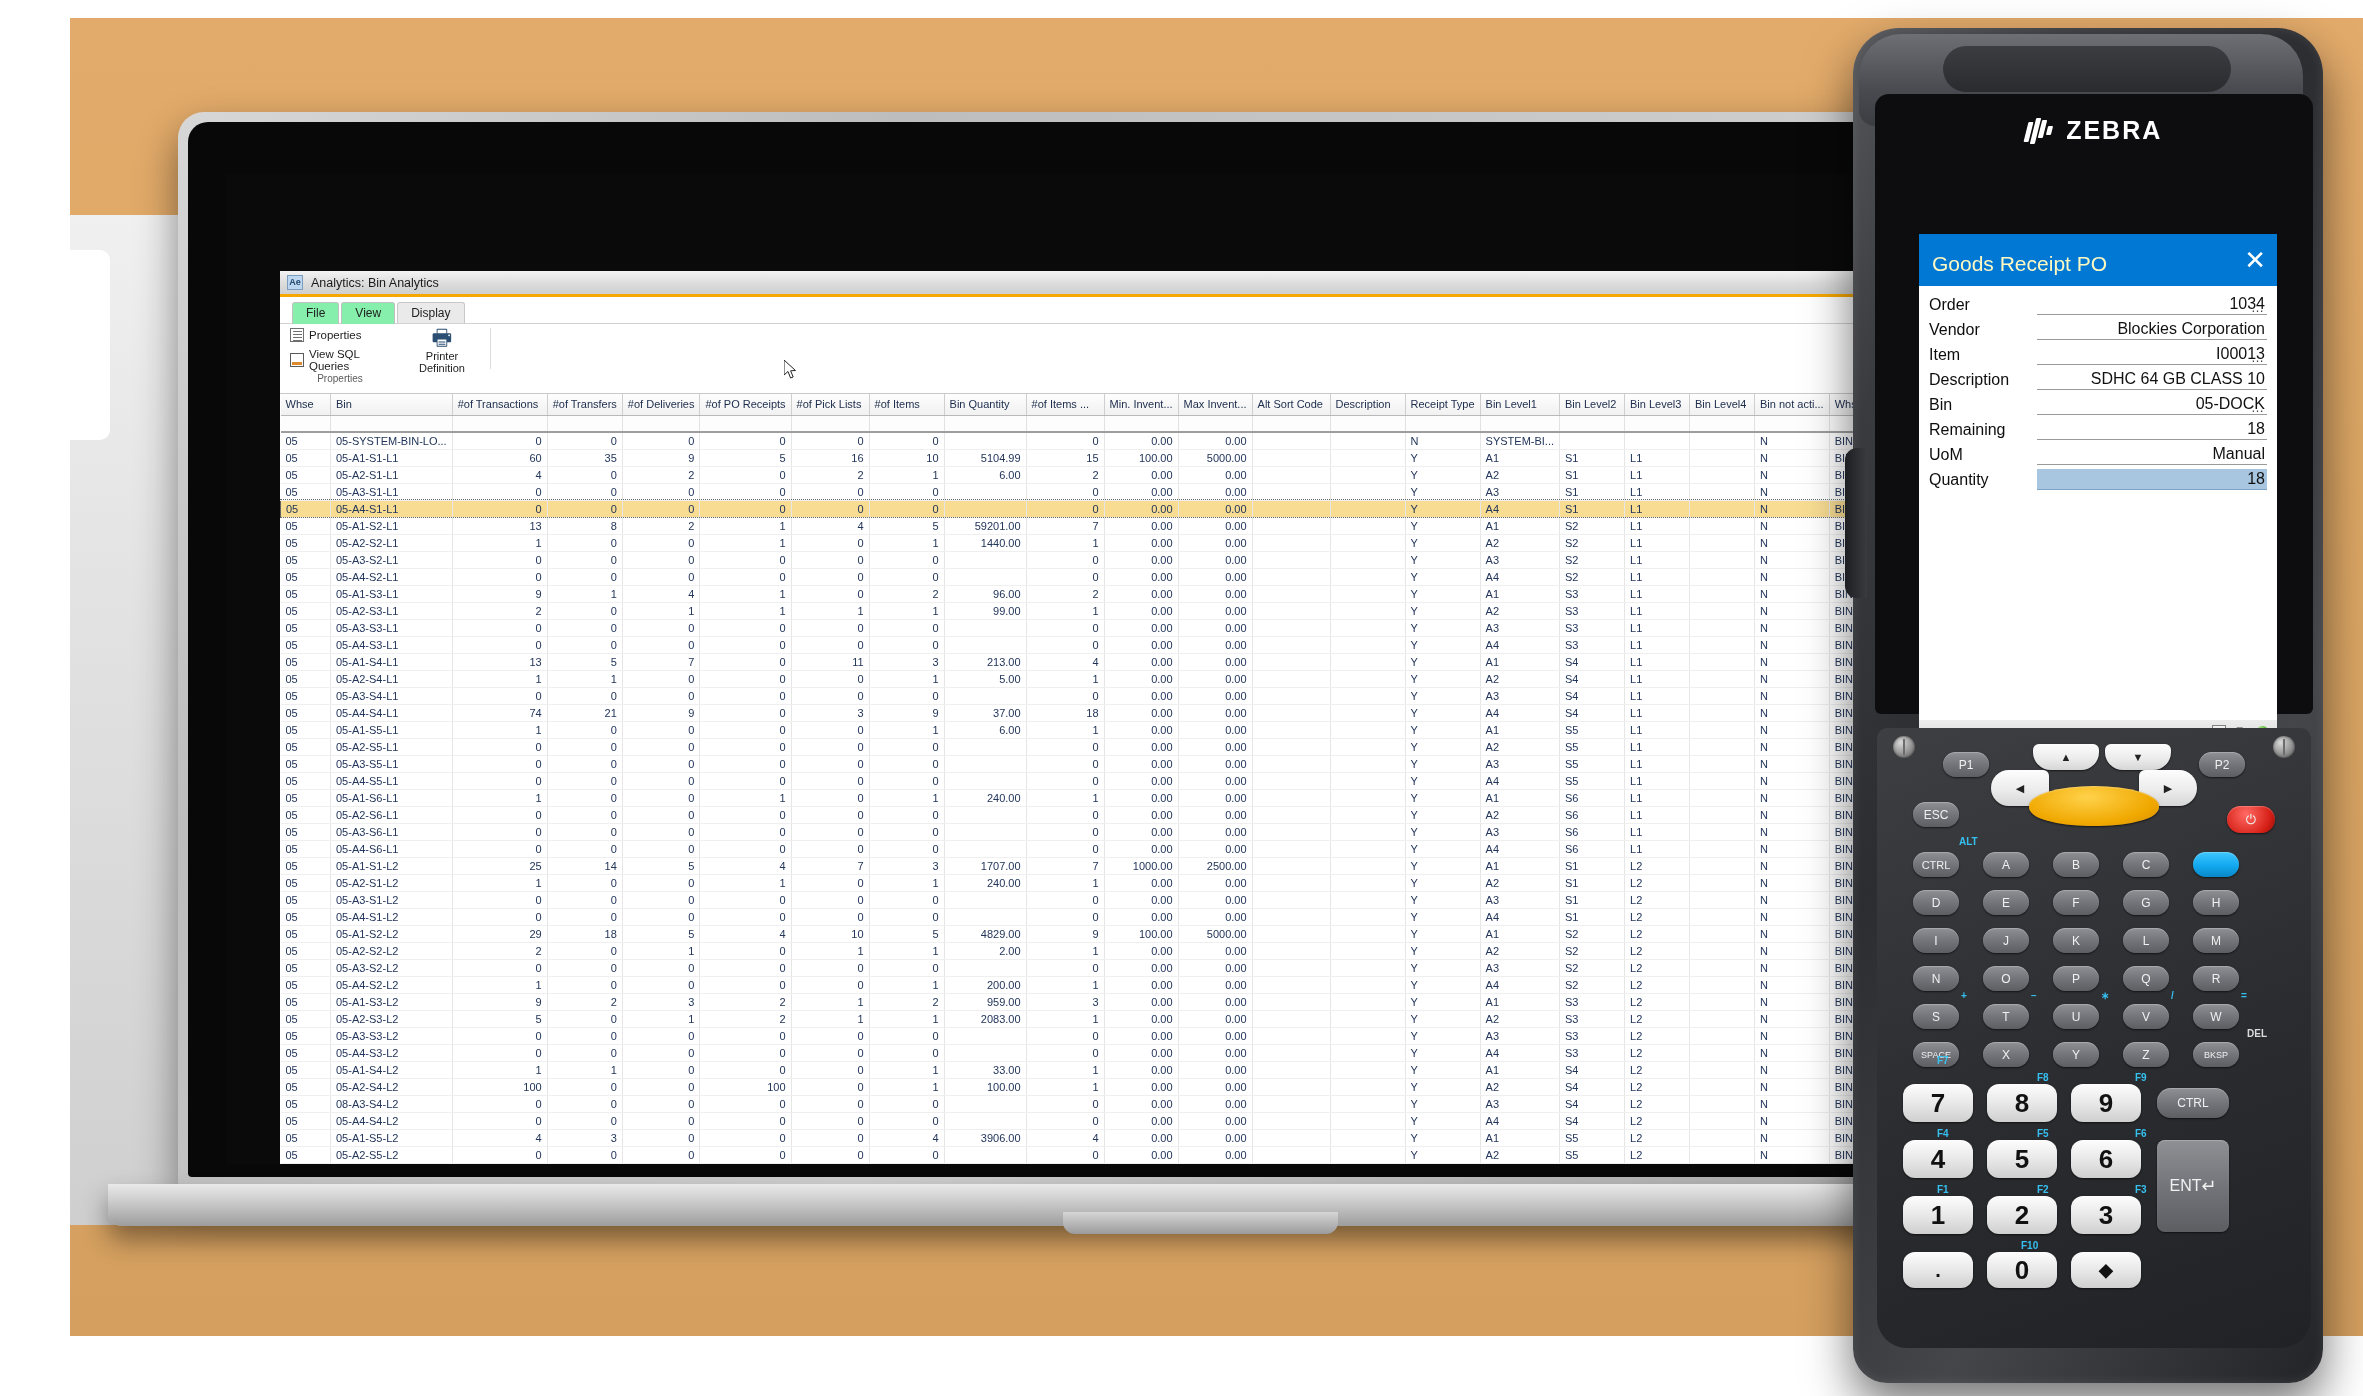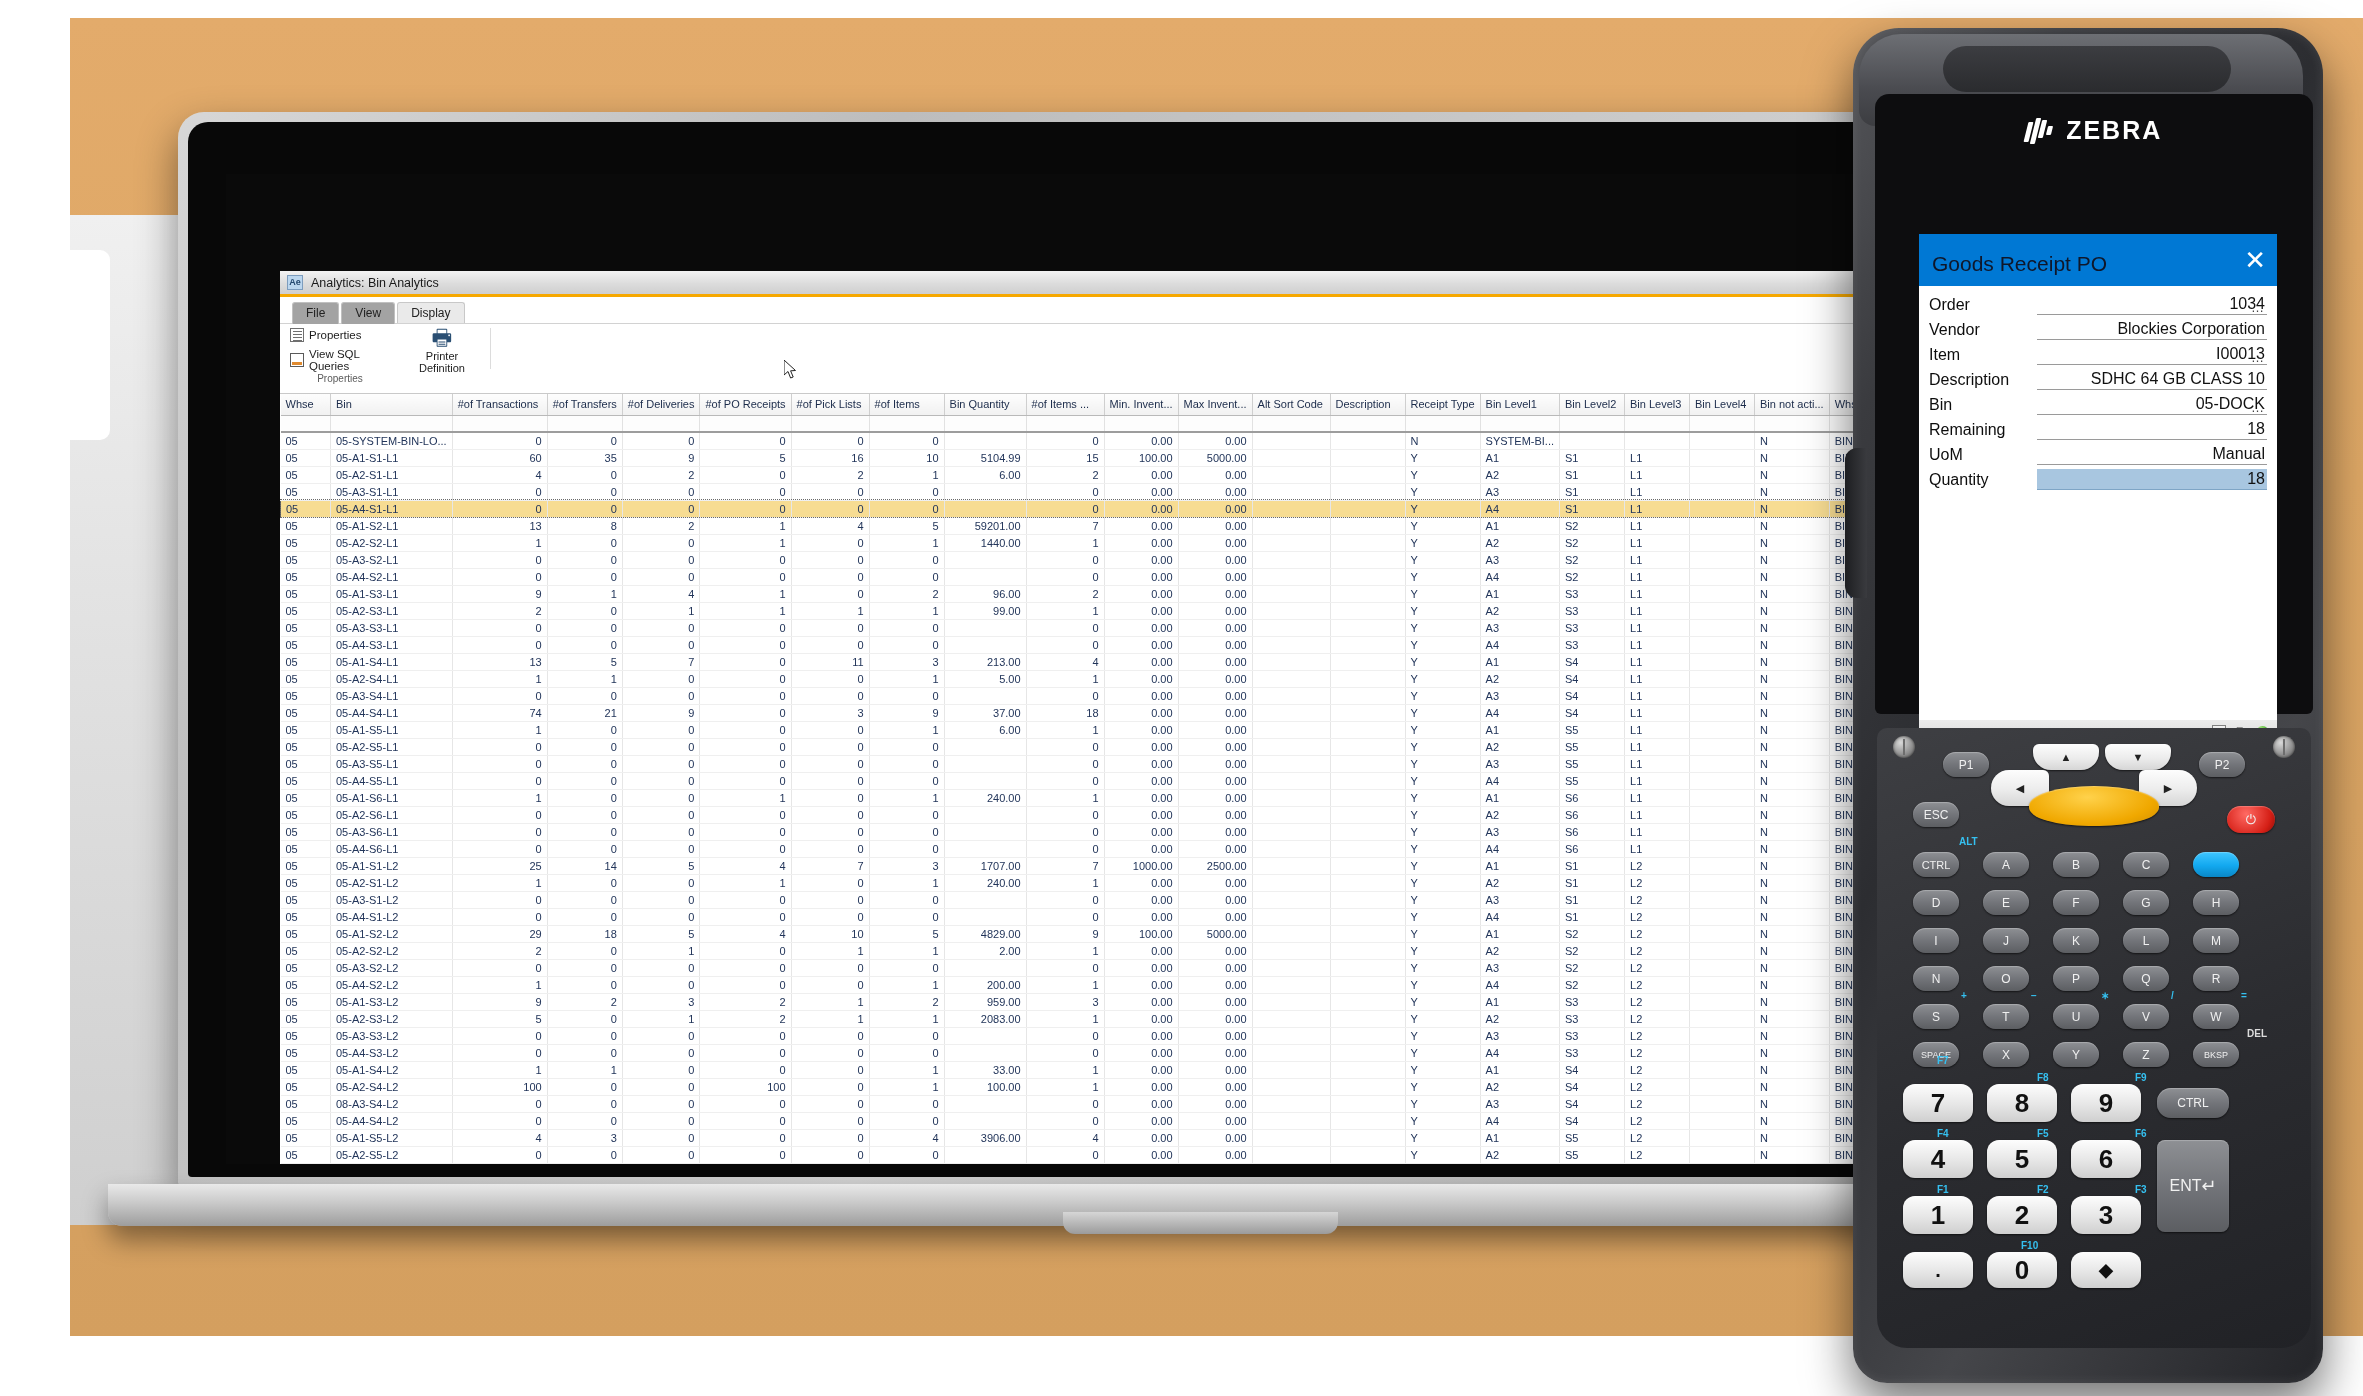--- a/index.html
+++ b/index.html
@@ -70,21 +70,21 @@
   #app-title { font-size:12.5px; color:#1a1a1a; }
 
   
   #ribbon { background:#ffffff; position:relative; height:90px; }
   #ribbon-tabs { display:flex; padding:6px 0 0 12px; height:26px; align-items:flex-end; }
   .rtab {
     font-size:12px; color:#222; padding:3px 13px 4px 13px; border:1px solid #c8c8c8;
     border-bottom:none; background:#ffffff; border-radius:3px 3px 0 0; margin-right:2px;
     position:relative; top:1px;
   }
-  .rtab.active { background:#a3a3a3; border-color:#c0c0c0; z-index:3; }
+  .rtab.active { background:#86efac; border-color:#c0c0c0; z-index:3; }
   .rtab.sel { background:#eaeaea; }
   #ribbon-body {
     border-top:1px solid #d2d2d2; height:62px; display:flex; position:relative;
   }
   #ribbon-group { display:flex; padding:4px 0 0 10px; width:120px; flex-direction:column; }
   .rb-item { display:flex; align-items:center; font-size:11.5px; color:#1c1c1c; margin-bottom:6px; }
   .rb-ico { width:14px; height:14px; margin-right:5px; flex:0 0 14px; }
   .ico-props { background:#ffffff; border:1px solid #6f6f6f; position:relative; }
   .ico-props:after{ content:""; position:absolute; left:2px; top:2px; width:9px; height:1px;
       background:#6f6f6f; box-shadow:0 3px 0 #6f6f6f, 0 6px 0 #6f6f6f, 0 9px 0 #6f6f6f;}
@@ -161,21 +161,21 @@
     font-size:25px; font-weight:bold; letter-spacing:2px;
   }
   #zebra-screen {
     position:absolute; left:44px; top:140px; width:358px; height:510px;
     background:#ffffff; overflow:hidden;
   }
   #gr-titlebar {
     height:52px; background:#0078d4; display:flex; align-items:center;
     justify-content:space-between; padding:0 11px 0 13px;
   }
-  #gr-title { color:#0f172a; font-size:21px;margin-top:8px; }
+  #gr-title { color:#fef9c3; font-size:21px;margin-top:8px; }
   #gr-close { color:#ffffff; font-size:26px; line-height:26px; font-weight:300; }
   #gr-form { padding:8px 10px 0 10px; }
   .gr-row { display:flex; align-items:flex-start; height:25px; }
   .gr-label { width:108px; font-size:16px; color:#0d0d0d; line-height:21px; }
   .gr-field { flex:1; position:relative;text-align:right; }
   .gr-val {
     font-size:16px; color:#111; line-height:19px; padding:0 2px;
     border-bottom:1px solid #9a9a9a; min-height:21px;
   }
   .gr-val.hl { background:#a8c6e0; border-bottom:1px solid #7ea5c6; }

